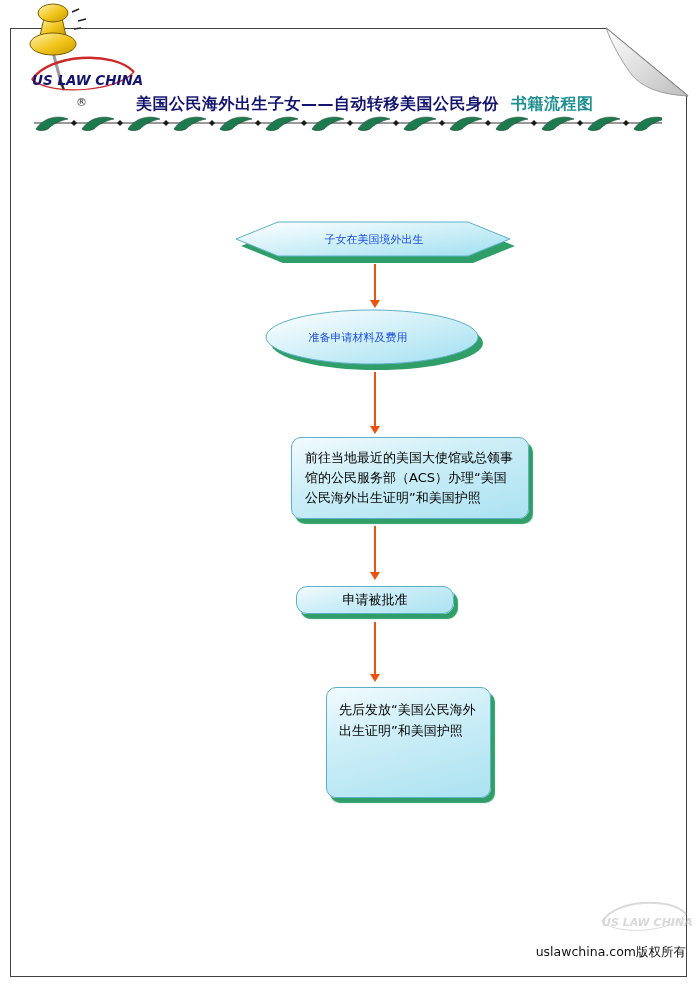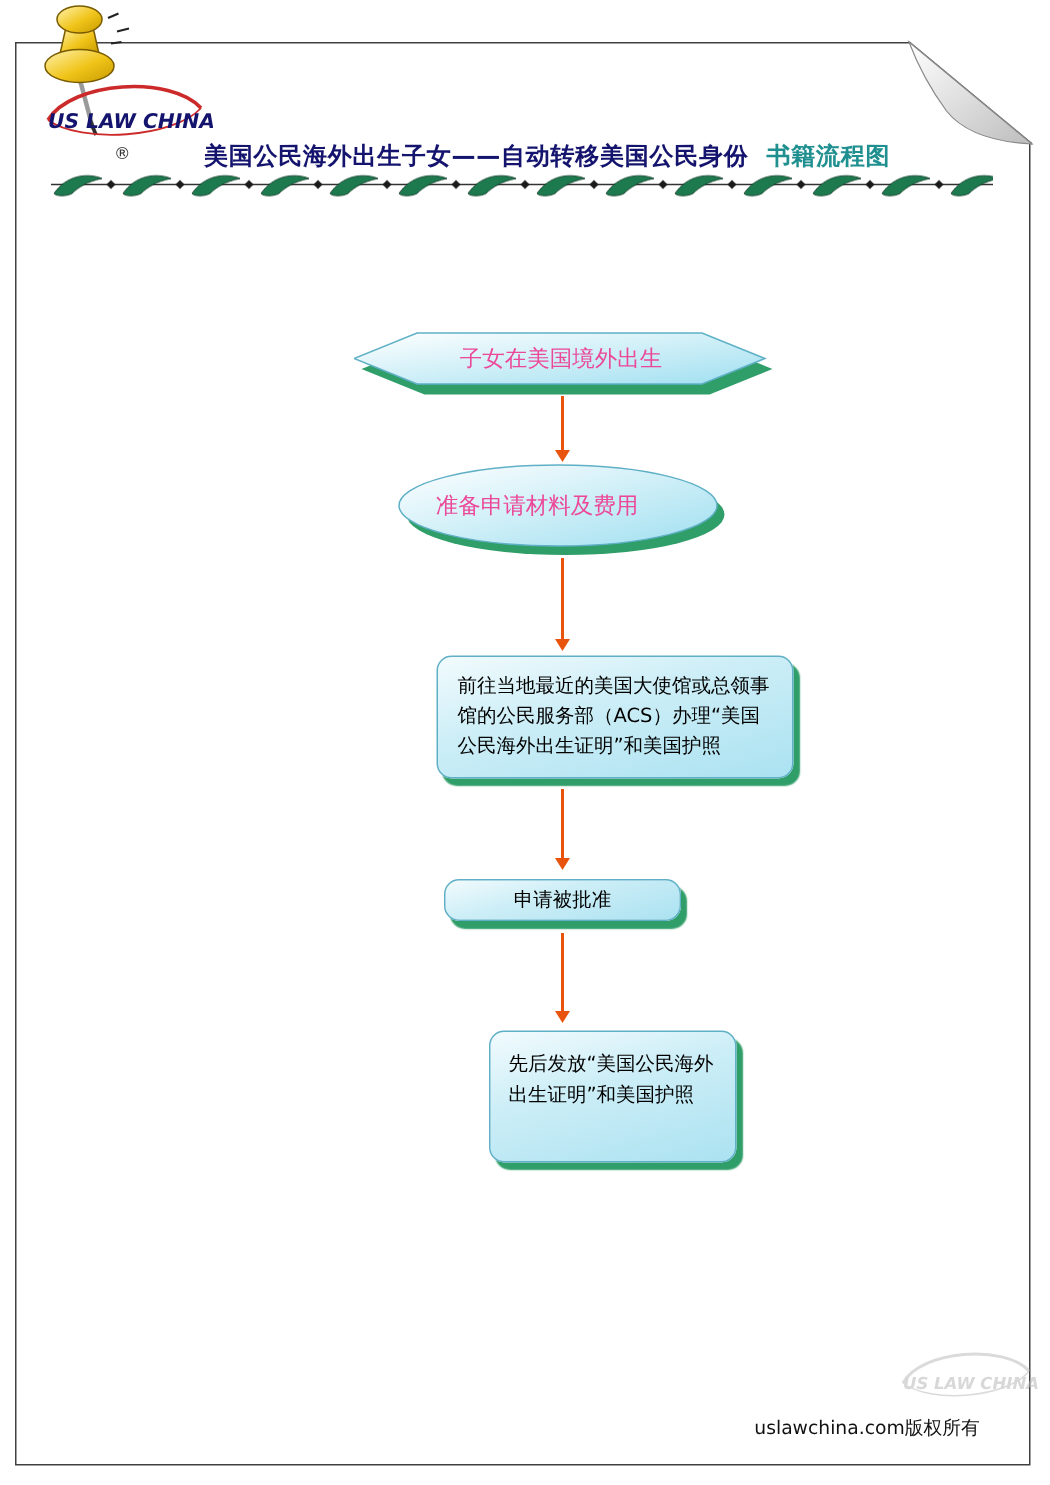--- a/index.html
+++ b/index.html
@@ -18,42 +18,42 @@
   .page-title{
     position:absolute;left:136px;top:94px;width:540px;
     font-size:16px;font-weight:bold;letter-spacing:0.5px;white-space:nowrap;
   }
   .title-main{color:#14146e;}
   .title-suffix{color:#1f8f8f;margin-left:12px;}
   .divider{position:absolute;left:34px;top:113px;}
   .node-svg{position:absolute;}
   .node-text{
     position:absolute;display:flex;align-items:center;justify-content:center;
-    font-size:15px;color:#ec4899;text-align:center;
+    font-size:11px;color:#1d4ed8;text-align:center;
   }
   .rrect{
     position:absolute;box-sizing:border-box;
     border:1px solid #5fb0c6;border-radius:10px;
     background:linear-gradient(165deg,#f2fbfd 0%,#cdeef7 40%,#abe2f1 100%);
     box-shadow:4px 5px 1px #2f9e68;
     font-size:13px;color:#000;
   }
   .rrect.pad{padding:10px 13px;line-height:20px;margin-left:35px;}
-  .rrect.center{display:flex;align-items:center;justify-content:center;}
+  .rrect.center{display:flex;align-items:center;justify-content:center;border-radius:11px;}
   .arrow{
     position:absolute;width:12px;display:flex;flex-direction:column;align-items:center;
   }
   .arrow-line{flex:1;width:2px;background:#e8540e;}
   .arrow-head{
     width:0;height:0;border-left:5px solid transparent;border-right:5px solid transparent;
     border-top:8px solid #e8540e;
   }
   .watermark{position:absolute;left:596px;top:896px;opacity:0.55;}
   .copyright{
-    position:absolute;left:470px;top:944px;width:216px;text-align:center;
+    position:absolute;left:470px;top:944px;width:216px;text-align:right;
     font-size:12.5px;color:#111;
   }
 </style>
 </head>
 <body>
 
 <div class="sheet"></div>
 
 <svg class="fold" width="102" height="84" viewBox="0 0 102 84">
   <defs>
@@ -148,21 +148,21 @@
   <div class="arrow-head"></div>
 </div>
 
 <div class="rrect center" style="left:296px;top:586px;width:158px;height:28px;">申请被批准</div>
 
 <div class="arrow" style="left:369px;top:622px;height:60px;">
   <div class="arrow-line"></div>
   <div class="arrow-head"></div>
 </div>
 
-<div class="rrect pad" style="left:291px;top:687px;width:165px;height:88px;line-height:21px;padding-top:11px;padding-left:12px;">先后发放“美国公民海外出生证明”和美国护照</div>
+<div class="rrect pad" style="left:291px;top:687px;width:165px;height:111px;line-height:21px;padding-top:11px;padding-left:12px;">先后发放“美国公民海外出生证明”和美国护照</div>
 
 <svg class="watermark" width="96" height="48" viewBox="0 0 96 48">
   <path d="M6,26 C18,4 74,0 90,18" fill="none" stroke="#bdbdbd" stroke-width="2"></path>
   <path d="M6,26 C24,40 76,36 90,18" fill="none" stroke="#bdbdbd" stroke-width="1"></path>
   <text x="6" y="30" font-size="11" font-style="italic" font-weight="bold" fill="#b9b9b9">US LAW CHINA</text>
 </svg>
 
 <div class="copyright">uslawchina.com版权所有</div>
 
 </body></html>

